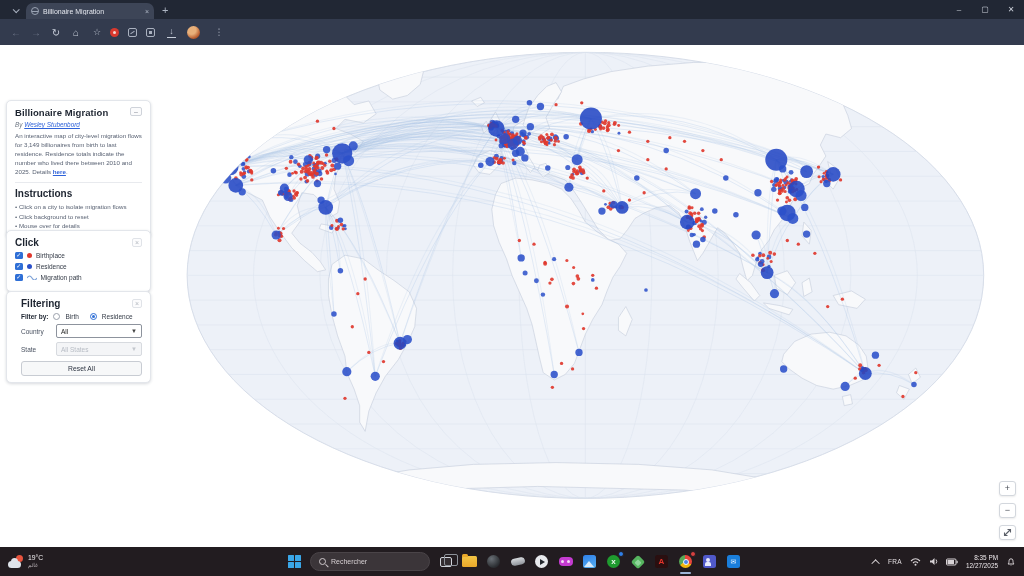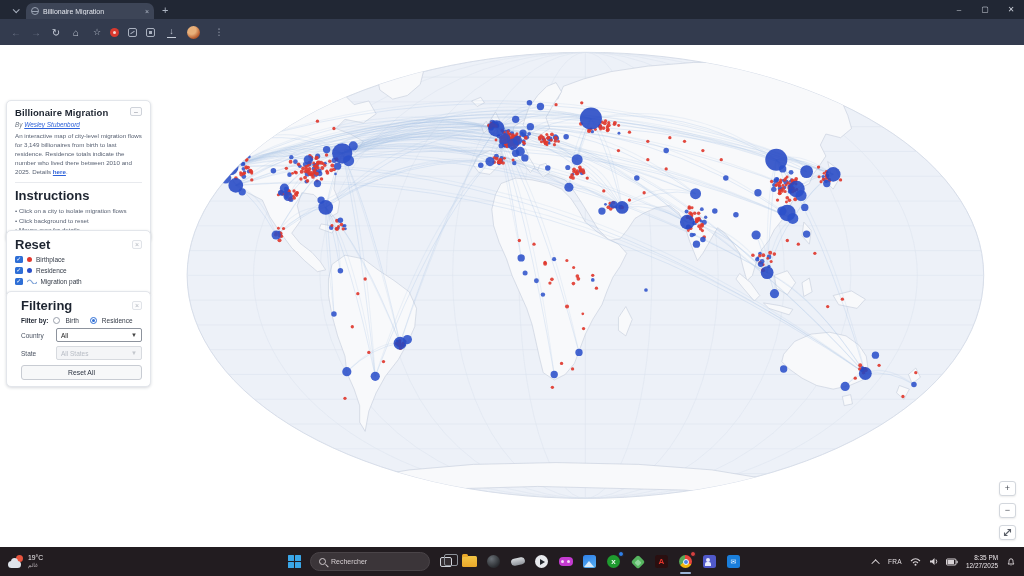--- a/index.html
+++ b/index.html
@@ -50,21 +50,21 @@
   #card-legend { top:185px; }
   #card-filter { top:246px;padding-left:14px; }
   .card h1 { font-size:9.5px; color:#1d2430; letter-spacing:.1px; }
   .card-head { display:flex; align-items:flex-start; }
   .mini-btn { margin-left:auto; width:12px; height:9px; border:1px solid #cfd3da; border-radius:2px; color:#8a8f99; font-size:7px; line-height:7px; text-align:center; background:#fbfbfc; }
   .byline { font-size:6.4px; font-style:italic; color:#6d7683; margin:3px 0 4px; }
   .byline a { color:#2e62d9; text-decoration:underline; }
   .desc { font-size:6.2px; color:#596273; line-height:1.45; }
   .desc .lnk { color:#2e62d9; text-decoration:underline; font-weight:bold; }
   .divider { border-top:1px solid #e8eaee; margin:5px 0; }
-  .sect-title { font-size:13px; font-weight:bold; color:#1d2430; }
+  .sect-title { font-size:10px; font-weight:bold; color:#1d2430; }
   .bullets { list-style:none; margin-top:3px; }
   .bullets li { font-size:6.2px; color:#596273; line-height:1.55; }
   .bullets li::before { content:"• "; color:#596273; }
   .sec-head { display:flex; align-items:center; margin-bottom:3px; }
   .x-btn { margin-left:auto; width:10px; height:9px; border:1px solid #e0e3e8; border-radius:2px; color:#b3b8c0; font-size:7px; line-height:8px; text-align:center; background:#fcfcfd; }
   .leg-row { display:flex; align-items:center; gap:4px; margin:3.5px 0; }
   .cb { width:7.5px; height:7.5px; background:#2f6fd6; border-radius:1.5px; color:#fff; font-size:6px; line-height:7.5px; text-align:center; flex:0 0 auto; }
   .sw-dot { width:5.5px; height:5.5px; border-radius:50%; flex:0 0 auto; }
   .leg-label { font-size:6.5px; color:#333a46; }
   .filter-row { display:flex; align-items:center; gap:5px; margin:4px 0; }
@@ -1092,21 +1092,21 @@
       <div class="sect-title">Instructions</div>
       <ul class="bullets">
         <li>Click on a city to isolate migration flows</li>
         <li>Click background to reset</li>
         <li>Mouse over for details</li>
       </ul>
     </div>
 
     <div class="card" id="card-legend">
       <div class="sec-head">
-        <span class="sect-title">Reset</span>
+        <span class="sect-title">Click</span>
         <span class="x-btn">×</span>
       </div>
       <div class="leg-row">
         <span class="cb">✓</span>
         <span class="sw-dot" style="background:#e0382e;"></span>
         <span class="leg-label">Birthplace</span>
       </div>
       <div class="leg-row">
         <span class="cb">✓</span>
         <span class="sw-dot" style="background:#2b50c9;"></span>

